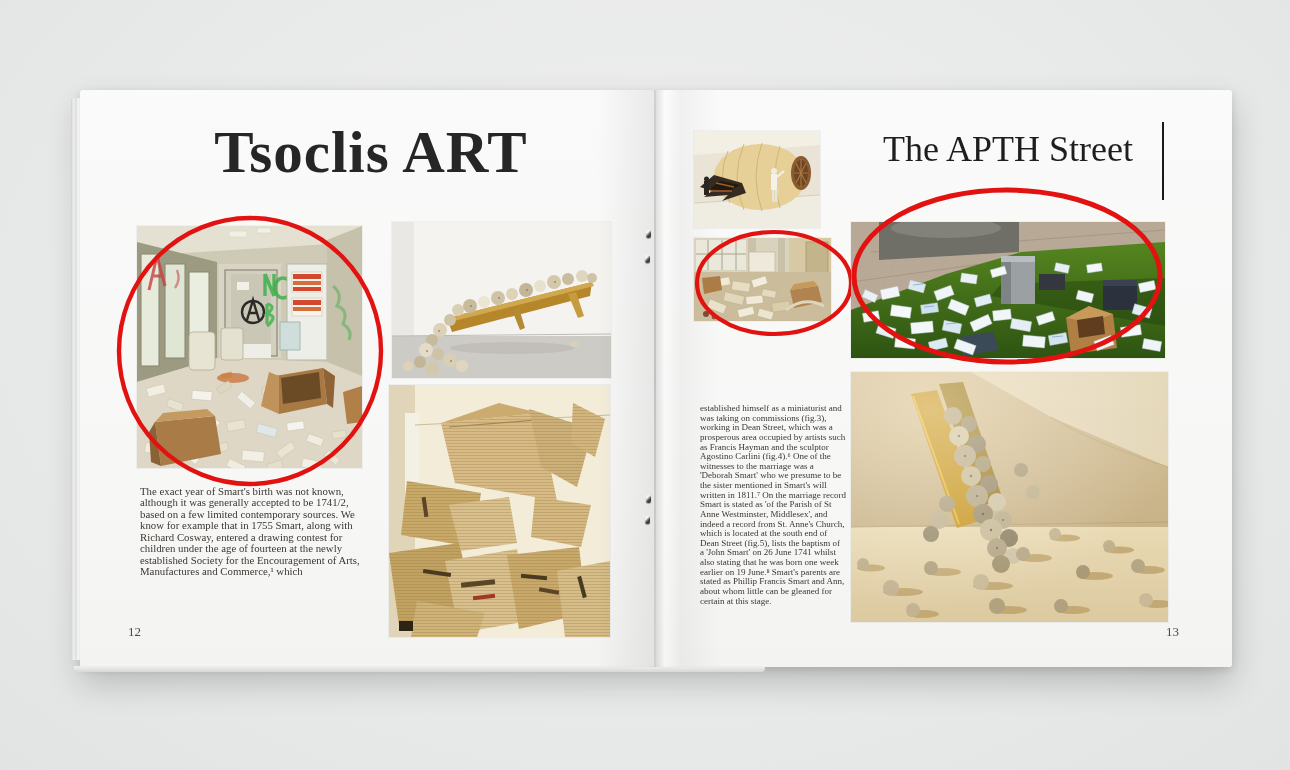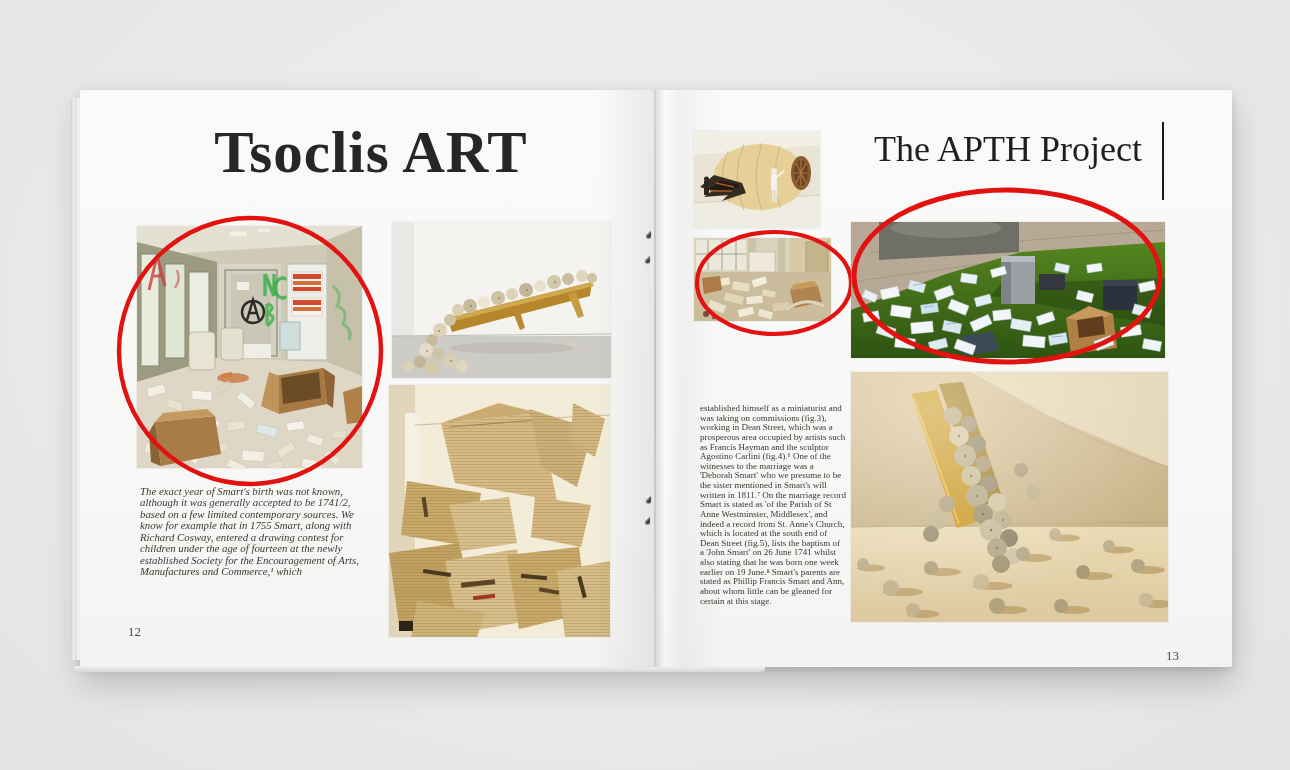--- a/index.html
+++ b/index.html
@@ -49,29 +49,29 @@
     position:absolute; left:770px; top:38px; width:316px; height:48px;
     font-size:36px; color:#1e1e1e; text-align:center;
     font-family:"Liberation Serif", serif; font-weight:400;
   }
   .title-rule { position:absolute; left:1082px; top:32px; width:2px; height:78px; background:#1a1a1a; }
   .photo { position:absolute; overflow:hidden; box-shadow:0 0 0 1px rgba(0,0,0,0.04); }
   .photo svg { display:block; width:100%; height:100%; }
   .annotation { position:absolute; pointer-events:none; }
   .body-text-left {
     position:absolute; left:60px; top:396px; width:230px;
-    font-size:10.8px; line-height:1.06; color:#3c3833; text-align:left;font-style:italic;
+    font-size:10.8px; line-height:1.06; color:#3c3833; text-align:left;
   }
   .body-text-right {
     position:absolute; left:620px; top:314px; width:146px;
     font-size:9px; line-height:1.07; color:#3c3833; text-align:left;
   }
   .page-number { position:absolute; font-size:13px; color:#4a4a4a; }
   .pn-left { left:48px; top:534px; }
-  .pn-right { left:1086px; top:534px;margin-top:24px; }
+  .pn-right { left:1086px; top:534px; }
 </style>
 </head>
 <body>
 
 <div class="book">
   <div class="page-stack-left"></div>
   <div class="page-stack-bottom"></div>
 
   <div class="title-left">Tsoclis ART</div>
 
@@ -333,21 +333,21 @@
       <path d="M92,72 q18,-14 38,-4" stroke="#ded5be" stroke-width="3" fill="none"></path>
       <circle cx="12" cy="76" r="3" fill="#7a4a3a"></circle>
         <circle cx="20" cy="79" r="2.4" fill="#8d5a42"></circle>
     </svg>
   </div>
 
   <svg class="annotation" style="left:613px;top:138px;width:162px;height:110px;" viewBox="0 0 162 110">
     <ellipse cx="81" cy="55" rx="77" ry="51" fill="none" stroke="#e21211" stroke-width="4.2"></ellipse>
   </svg>
 
-  <div class="title-right">The APTH Project</div>
+  <div class="title-right">The APTH Street</div>
   <div class="title-rule"></div>
 
   <div class="photo" style="left:771px;top:132px;width:314px;height:136px;">
     <svg viewBox="0 0 314 136" preserveAspectRatio="none">
       <defs>
         <linearGradient id="grassG" x1="0" y1="0" x2="0" y2="1">
           <stop offset="0" stop-color="#55851f"></stop>
             <stop offset="1" stop-color="#2e5412"></stop>
         </linearGradient>
       </defs>

